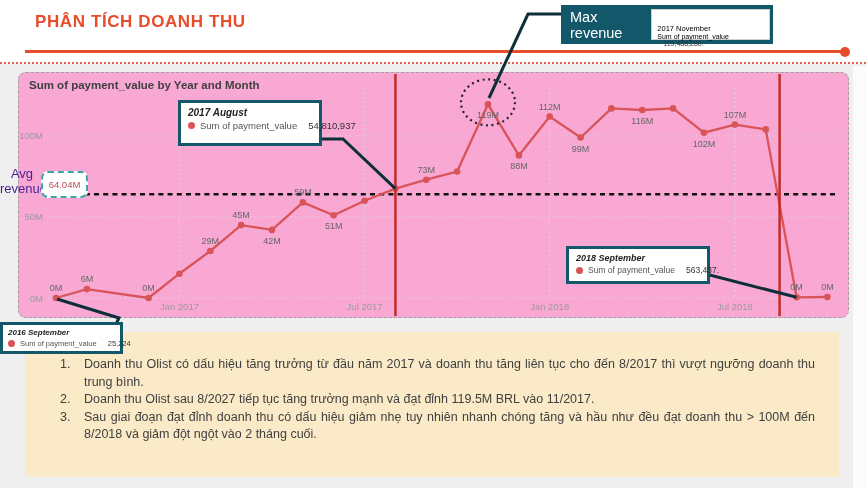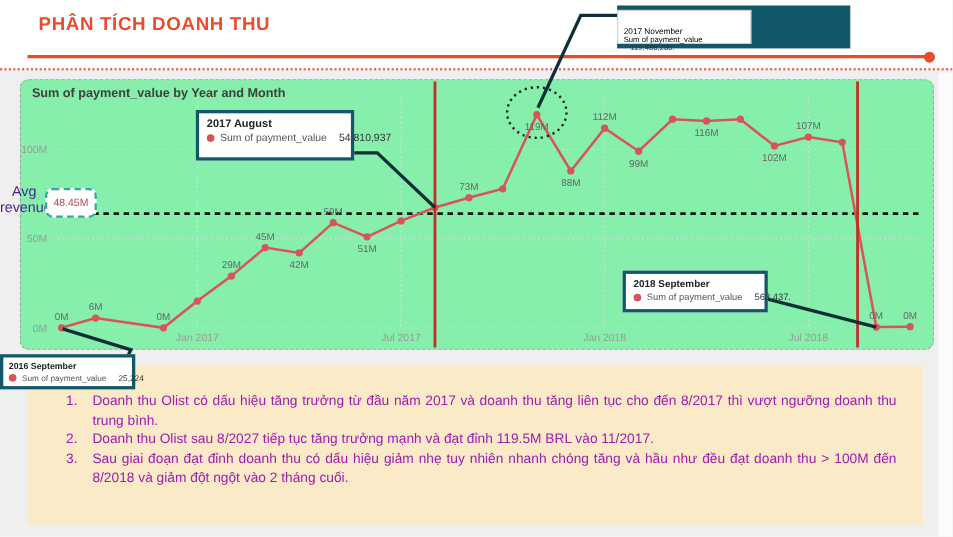--- a/index.html
+++ b/index.html
@@ -22,21 +22,21 @@
   }
   #title-underline-dot {
     position:absolute; left:840px; top:47px; width:10px; height:10px;
     border-radius:50%; background:#e84c2b;
   }
   
   #right-strip { position:absolute; left:853px; top:66px; width:13px; height:422px; background:#fbfbfb; }
   
   #chart-card {
     position:absolute; left:18px; top:72px; width:831px; height:246px;
-    background:#86efac; border:1px dashed #9f9f9f; border-radius:8px;
+    background:#f9a8d4; border:1px dashed #9f9f9f; border-radius:8px;
   }
   #chart-title {
     position:absolute; left:10px; top:6px; font-size:11.5px; font-weight:bold; color:#404040;
   }
   #avg-revenue-label {
     position:absolute; left:0; top:166px; width:44px; text-align:center;
     font-size:13px; color:#4c1d95; line-height:15px; z-index:6;
   }
   #avg-badge {
     position:absolute; left:41px; top:171px; width:47px; height:27px;
@@ -47,28 +47,28 @@
   
   #overlay { position:absolute; left:0; top:0; width:866px; height:488px; pointer-events:none; z-index:5; }
   #overlay text { font-family:"Liberation Sans", sans-serif; }
   .tick-label { font-size:9.5px; fill:#9a9a9a; }
   .data-label { font-size:9px; fill:#656565; }
   
   .pbi-tooltip {
     position:absolute; background:#ffffff; border:3px solid #12576a;
     padding:4px 7px; z-index:10; white-space:nowrap;
   }
-  .pbi-tooltip .tt-title { font-weight:bold; color:#222; }
+  .pbi-tooltip .tt-title { font-weight:bold; color:#222;font-style:italic; }
   .pbi-tooltip .tt-row { display:flex; align-items:center; gap:5px; color:#555; margin-top:2px; }
   .tt-dot { width:7px; height:7px; border-radius:50%; background:#d85458; flex:0 0 auto; }
   .tt-val { color:#333; margin-left:6px; }
   #tt-aug2017 { left:178px; top:100px; width:144px; height:46px; }
   #tt-aug2017 .tt-title { font-size:10px; }
   #tt-aug2017 .tt-row { font-size:9.5px; }
-  #tt-sep2018 { left:566px; top:246px; width:132px; height:38px; }
+  #tt-sep2018 { left:566px; top:246px; width:144px; height:38px; }
   #tt-sep2018 .tt-title { font-size:9px; }
   #tt-sep2018 .tt-row { font-size:8.5px; }
   #tt-sep2016 { left:0px; top:322px; width:123px; height:32px; border-width:3px; padding:3px 5px; }
   #tt-sep2016 .tt-title { font-size:8px; }
   #tt-sep2016 .tt-row { font-size:7.5px; }
   
   #max-revenue-box {
     position:absolute; left:561px; top:5px; width:212px; height:39px;
     background:#12576a; z-index:10; display:flex; align-items:center;
   }
@@ -80,21 +80,21 @@
   #tt-nov2017 .tt-title { font-size:7.5px; }
   #tt-nov2017 .tt-row { font-size:7px; }
   
   #highlights-panel {
     position:absolute; left:25px; top:332px; width:814px; height:145px;
     background:#faeac8; padding:5px 24px 6px 13px; z-index:4;
   }
   #highlights-heading { color:#e8492e; font-size:15px; font-weight:bold; }
   #highlights-list { margin:2px 0 0 0; padding-left:36px; }
   #highlights-list li {
-    font-size:12.5px; color:#a21caf; line-height:17.5px; text-align:justify; padding-left:10px;
+    font-size:12.5px; color:#404040; line-height:17.5px; text-align:justify; padding-left:10px;
   }
   #highlights-conclusion { font-size:12.5px; font-weight:bold; color:#141414; line-height:17.5px; margin-top:0px; }
 </style>
 </head>
 <body>
 
 <div id="stage">
 
   <div id="topbar">
     <div id="page-title">PHÂN TÍCH DOANH THU</div>
@@ -106,21 +106,21 @@
 
   <div id="chart-card">
     <div id="chart-title">Sum of payment_value by Year and Month</div>
   </div>
 
   <div id="avg-revenue-label">
     <div>Avg</div>
     <div>revenue</div>
   </div>
   <div id="avg-badge">
-    <span>48.45M</span>
+    <span>64.04M</span>
   </div>
 
   <svg id="overlay" viewBox="0 0 866 488">
     <g id="g-grid">
         <line x1="48" y1="298" x2="840" y2="298" stroke="#d9d9d9" stroke-width="1" stroke-dasharray="1.5 3"></line>
         <line x1="48" y1="216.95999999999998" x2="840" y2="216.95999999999998" stroke="#d9d9d9" stroke-width="1" stroke-dasharray="1.5 3"></line>
         <line x1="48" y1="135.92" x2="840" y2="135.92" stroke="#d9d9d9" stroke-width="1" stroke-dasharray="1.5 3"></line>
         <line x1="179.428" y1="88" x2="179.428" y2="298" stroke="#dcdcdc" stroke-width="1" stroke-dasharray="1.5 3"></line>
         <line x1="364.57" y1="88" x2="364.57" y2="298" stroke="#dcdcdc" stroke-width="1" stroke-dasharray="1.5 3"></line>
         <line x1="549.712" y1="88" x2="549.712" y2="298" stroke="#dcdcdc" stroke-width="1" stroke-dasharray="1.5 3"></line>
@@ -218,20 +218,21 @@
   <div class="pbi-tooltip" id="tt-sep2016">
     <div class="tt-title">2016 September</div>
     <div class="tt-row">
       <span class="tt-dot"></span>
       <span>Sum of payment_value</span>
       <span class="tt-val">25,224</span>
     </div>
   </div>
 
   <div id="max-revenue-box">
+    <span id="max-revenue-label">Max revenue</span>
     <div id="tt-nov2017">
       <div class="tt-title">2017 November</div>
       <div class="tt-row">
         <span class="tt-dot"></span>
         <span>Sum of payment_value</span>
         <span class="tt-val">119,488,280.</span>
       </div>
     </div>
   </div>
 

